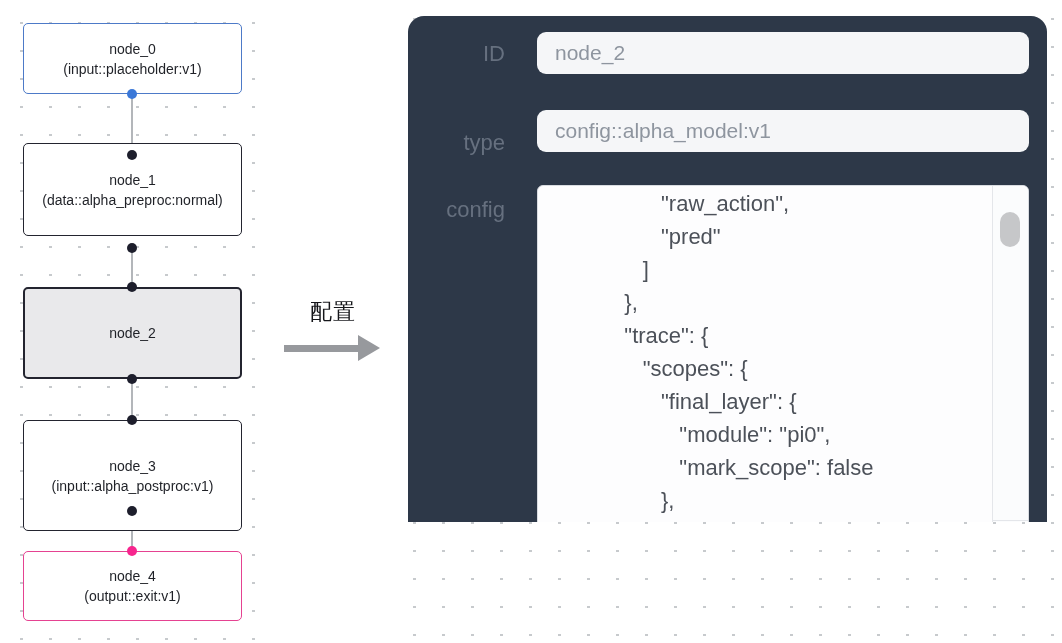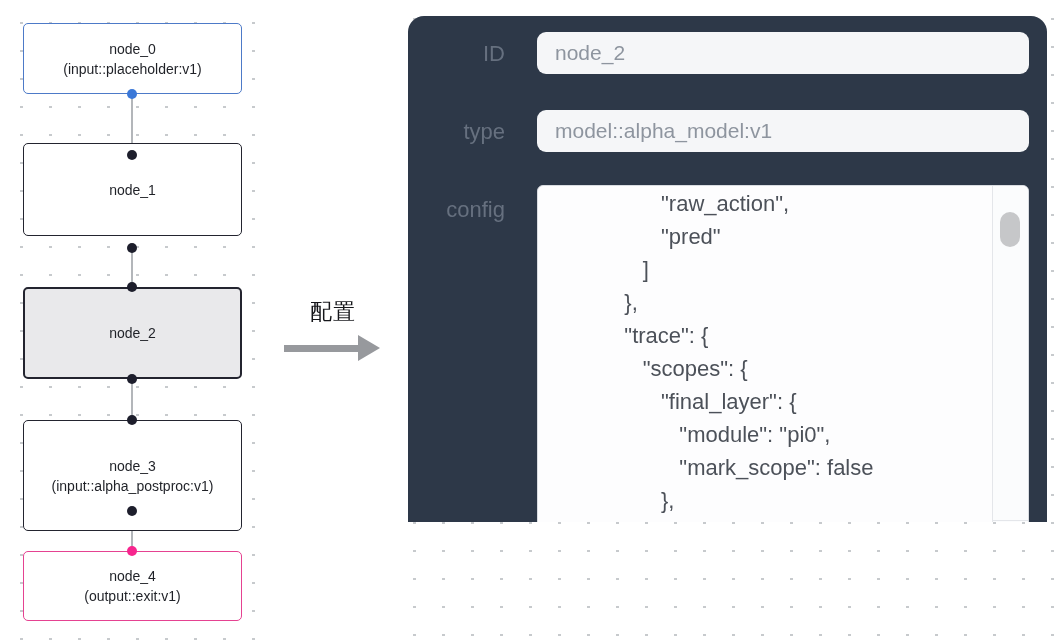--- a/index.html
+++ b/index.html
@@ -55,21 +55,21 @@
                   border-bottom:13px solid transparent; }
 
   
   #panel {
     position:absolute; left:408px; top:16px; width:639px; height:506px;
     background:var(--panel-bg,#2d3848); border-radius:16px 16px 0 0; overflow:hidden;
   }
   .field-label { position:absolute; left:0; width:97px; text-align:right;
                  font-size:22px; color:#66707f; }
   #label-id     { top:25px; }
-  #label-type   { top:103px; }
+  #label-type   { top:114px; }
   #label-config { top:181px; }
   .text-input {
     position:absolute; left:129px; width:492px; height:42px;
     background:#f5f6f8; border:none; border-radius:9px;
     font-family:inherit; font-size:21px; color:#8e959f; line-height:42px;
     padding:0 18px; white-space:nowrap; overflow:hidden; cursor:text;
   }
   #input-id   { top:16px; }
   #input-type { top:94px; }
 
@@ -111,20 +111,21 @@
 <div id="edge-1" class="edge"></div>
 <div id="edge-2" class="edge"></div>
 <div id="edge-3" class="edge"></div>
 
 <div id="node-0" class="node">
   <div>node_0</div>
   <div class="sub">(input::placeholder:v1)</div>
 </div>
 <div id="node-1" class="node">
   <div>node_1</div>
+  <div class="sub">(data::alpha_preproc:normal)</div>
 </div>
 <div id="node-2" class="node">
   <div>node_2</div>
 </div>
 <div id="node-3" class="node">
   <div>node_3</div>
   <div class="sub">(input::alpha_postproc:v1)</div>
 </div>
 <div id="node-4" class="node">
   <div>node_4</div>
@@ -146,21 +147,21 @@
     <div class="shaft"></div>
     <div class="head"></div>
   </div>
 </div>
 
 <div id="panel">
   <div id="label-id" class="field-label">ID</div>
   <div id="input-id" class="text-input">node_2</div>
 
   <div id="label-type" class="field-label">type</div>
-  <div id="input-type" class="text-input">model::alpha_model:v1</div>
+  <div id="input-type" class="text-input">config::alpha_model:v1</div>
 
   <div id="label-config" class="field-label">config</div>
   <div id="config-box">
     <div id="config-text">         "raw_action",
          "pred"
       ]
    },
    "trace": {
       "scopes": {
          "final_layer": {

